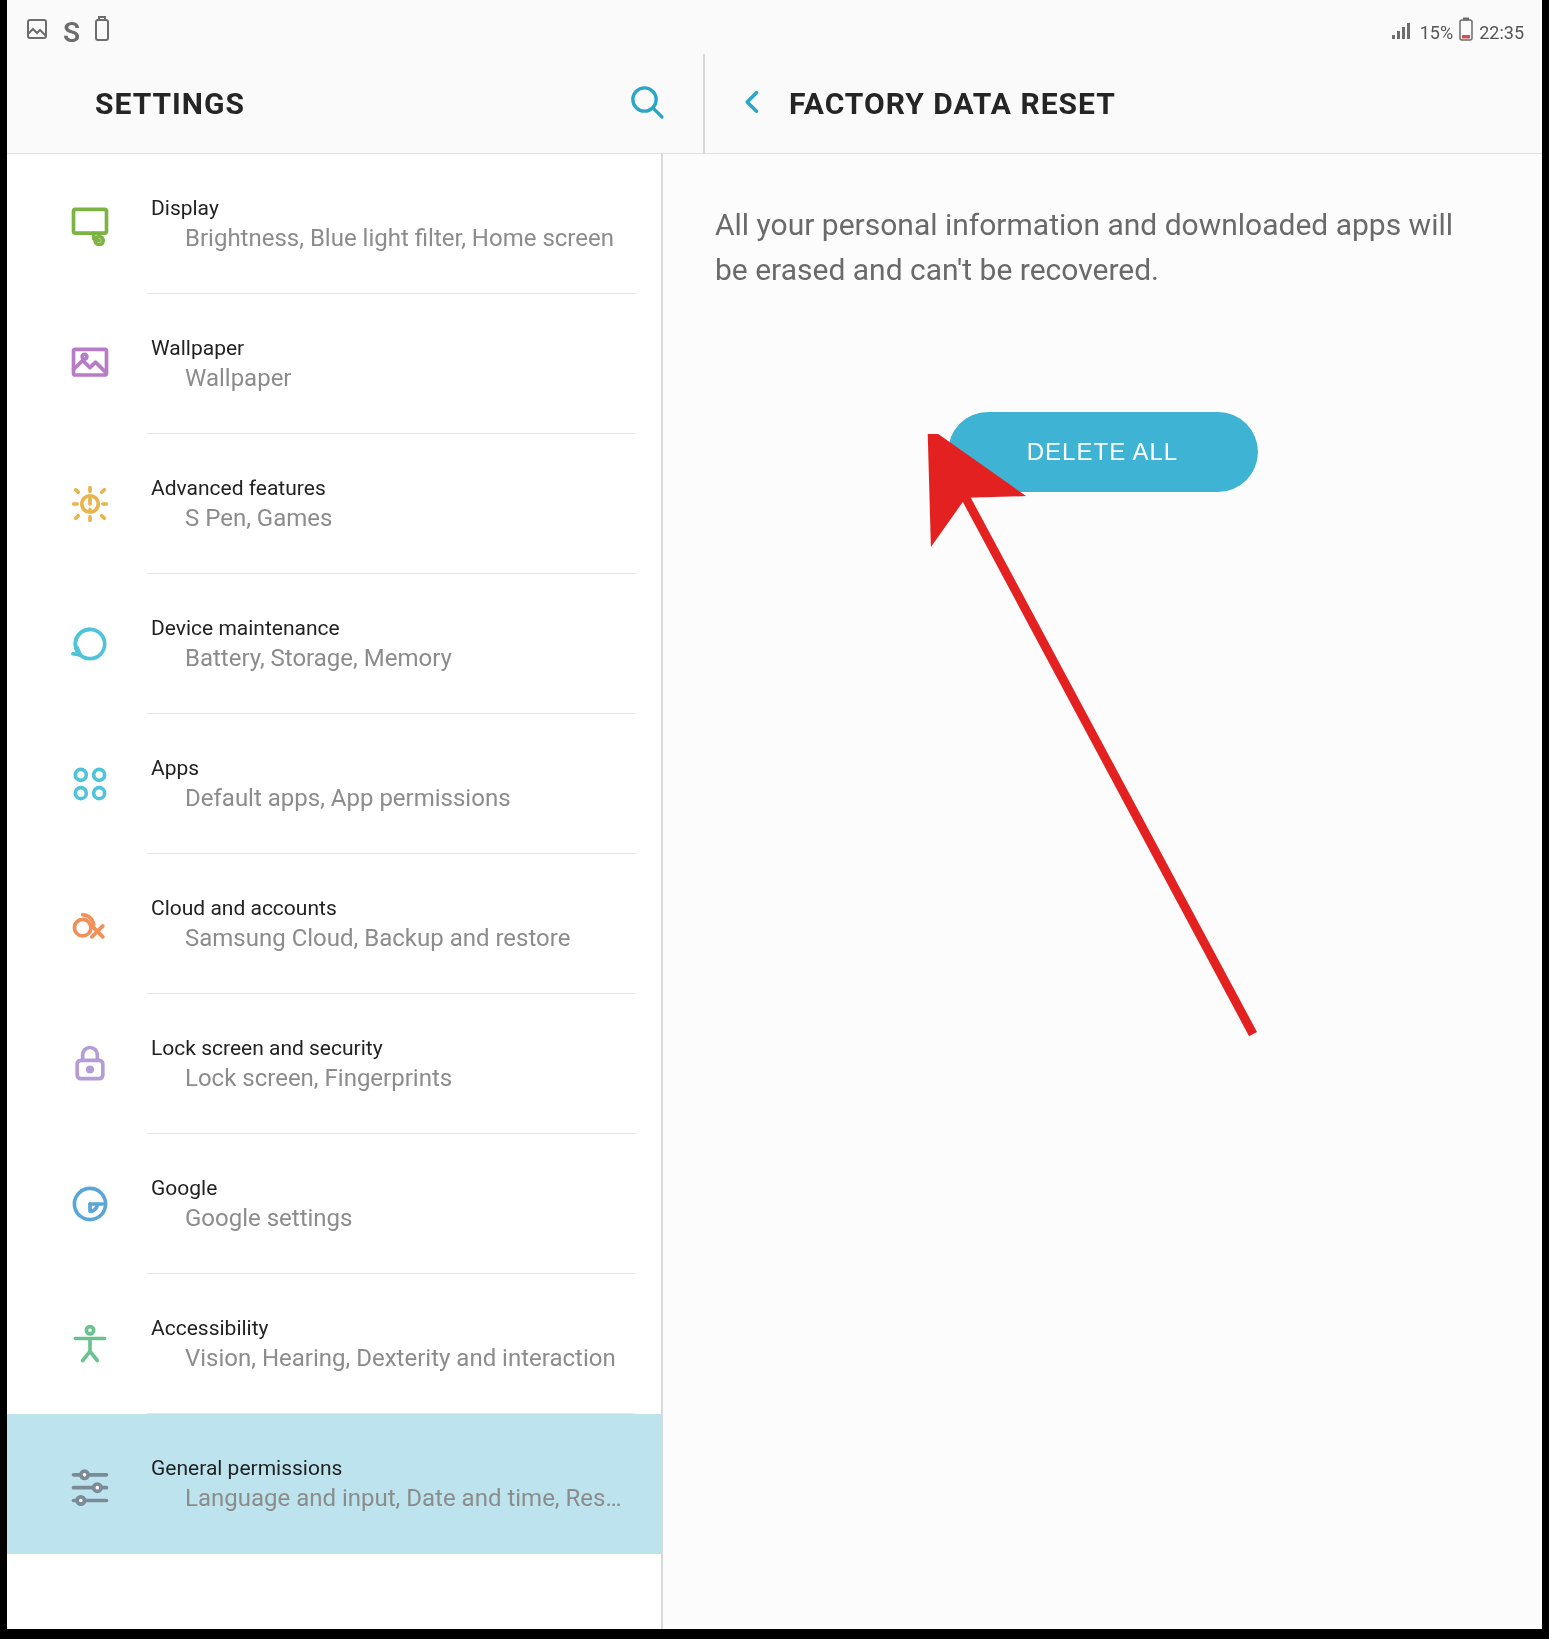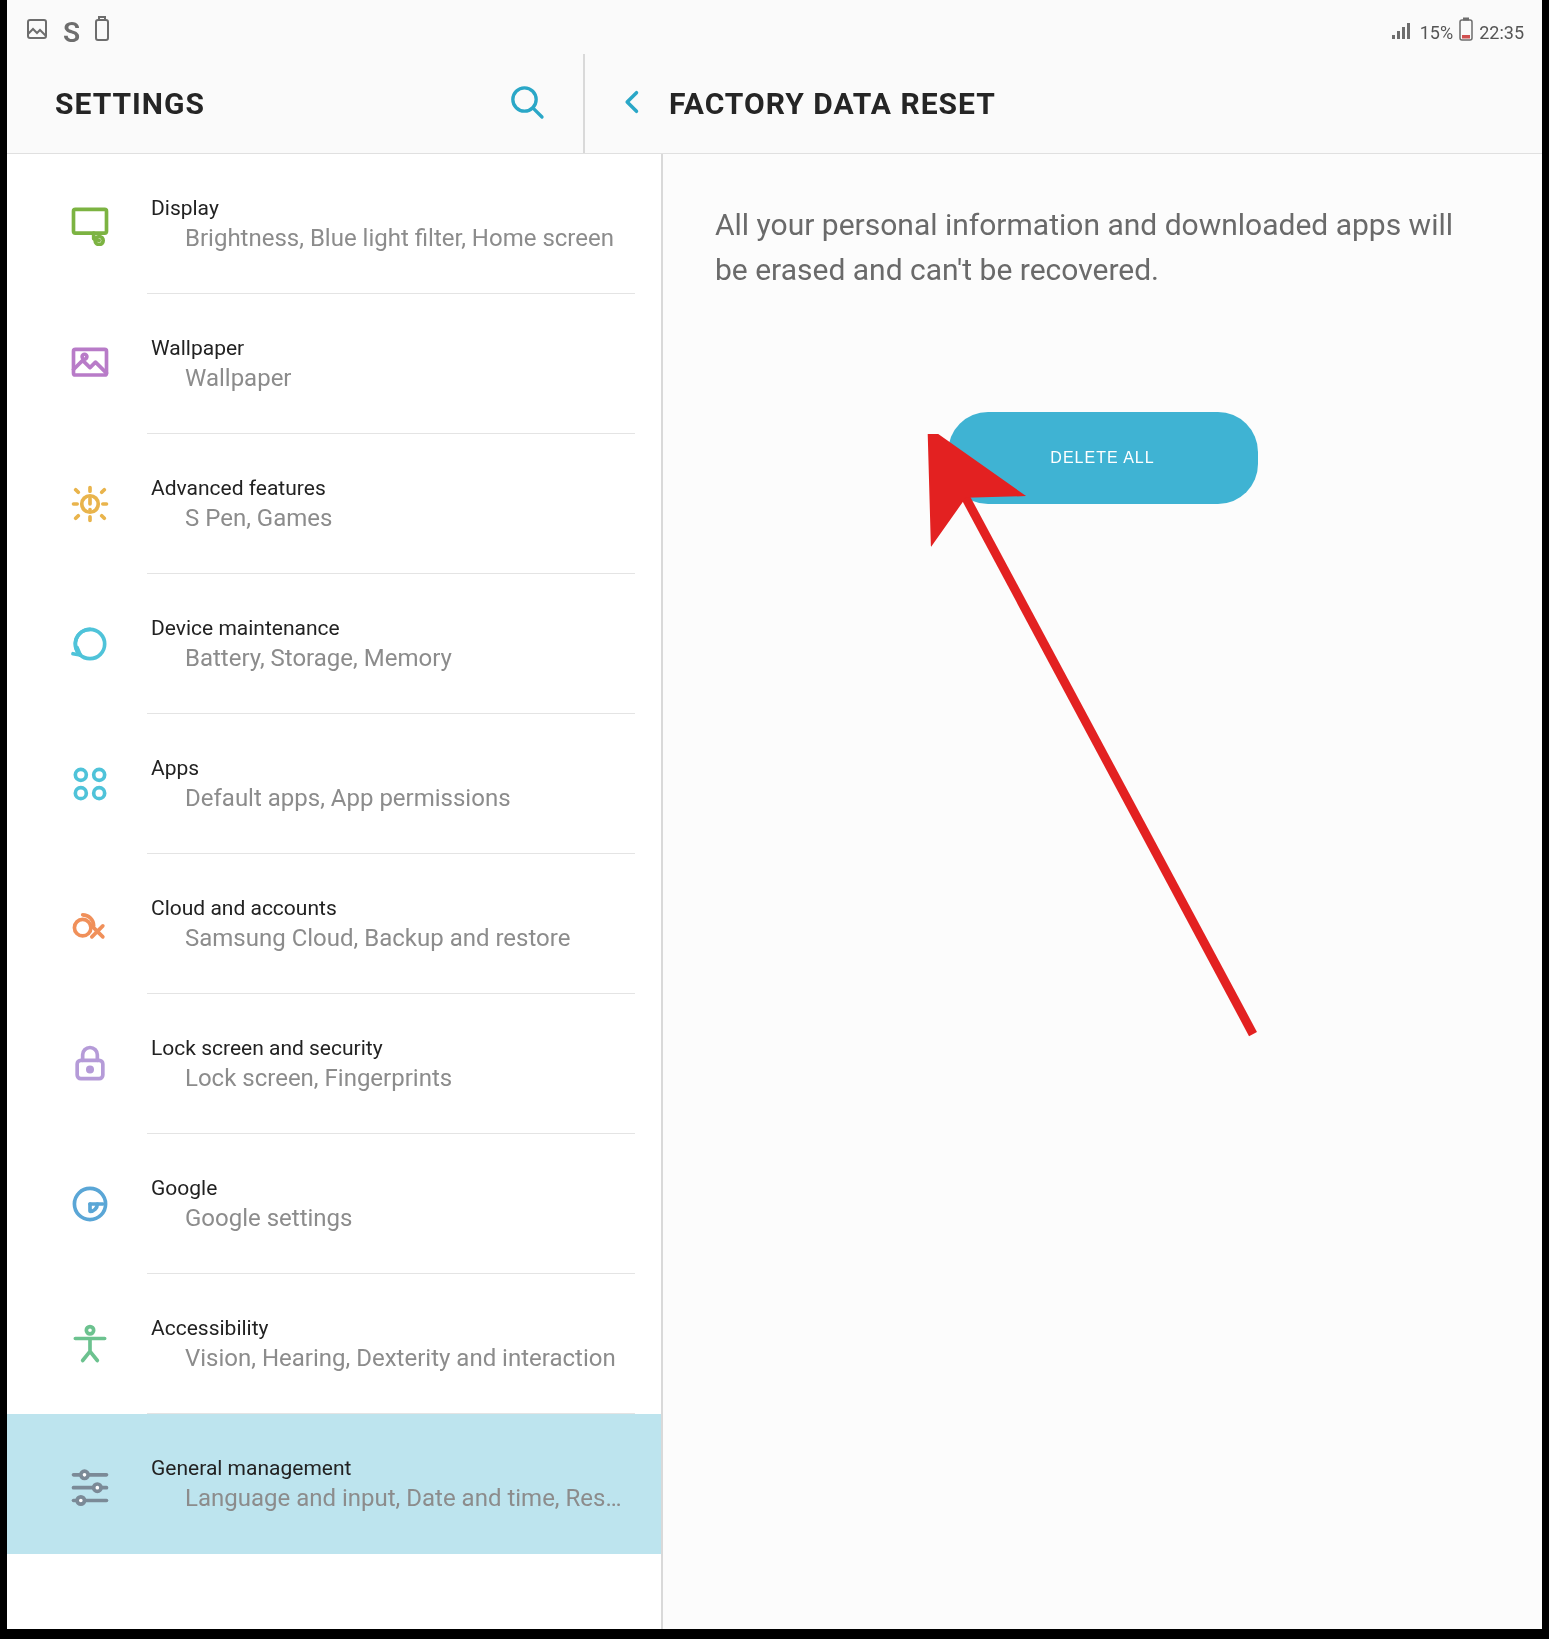--- a/index.html
+++ b/index.html
@@ -46,24 +46,25 @@
   .headers {
     position: absolute;
     top: 54px;
     left: 7px; right: 7px;
     height: 100px;
     display: flex;
     border-bottom: 1px solid #e0e0e0;
     background: #fafafa;
   }
   .header-left {
-    width: 576px;
+    width: 656px;
     display: flex;
     align-items: center;
     padding: 0 36px 0 48px;
+    margin-left: 40px;
   }
   .header-left h1 {
     font-size: 30px;
     font-weight: 700;
     letter-spacing: 1px;
     color: #252525;
   }
   .header-left .search {
     margin-left: auto;
     color: #2aa7c7;
@@ -109,26 +110,26 @@
   }
   .content p {
     font-size: 30px;
     line-height: 1.5;
     color: #6a6a6a;
   }
   .delete-btn {
     display: block;
     margin: 120px auto 0;
     width: 310px;
-    height: 92px;
+    height: 80px;
     border: none;
     border-radius: 40px;
     background: #3fb3d3;
     color: #fff;
-    font-size: 16px;
+    font-size: 24px;
     font-weight: 500;
     letter-spacing: 1px;
     cursor: pointer;
   }
 
   
   .settings-list { list-style: none; }
   .settings-item {
     display: flex;
     align-items: center;
@@ -368,21 +369,21 @@
             <svg width="44" height="44" viewBox="0 0 24 24" stroke="#7b8a97" fill="none" stroke-width="2" stroke-linecap="round" stroke-linejoin="round">
               <line x1="3" y1="7" x2="21" y2="7"></line>
               <circle cx="9" cy="7" r="2" fill="#fff"></circle>
               <line x1="3" y1="14" x2="21" y2="14"></line>
               <circle cx="16" cy="14" r="2" fill="#fff"></circle>
               <line x1="3" y1="21" x2="21" y2="21"></line>
               <circle cx="7" cy="21" r="2" fill="#fff"></circle>
             </svg>
           </span>
           <span class="labels">
-            <div class="title">General management</div>
+            <div class="title">General permissions</div>
             <div class="subtitle">Language and input, Date and time, Res…</div>
           </span>
         </li>
       </ul>
   </nav>
 
   <main class="content">
     <p>All your personal information and downloaded apps will be erased and can't be recovered.</p>
     <button class="delete-btn">DELETE ALL</button>
 

